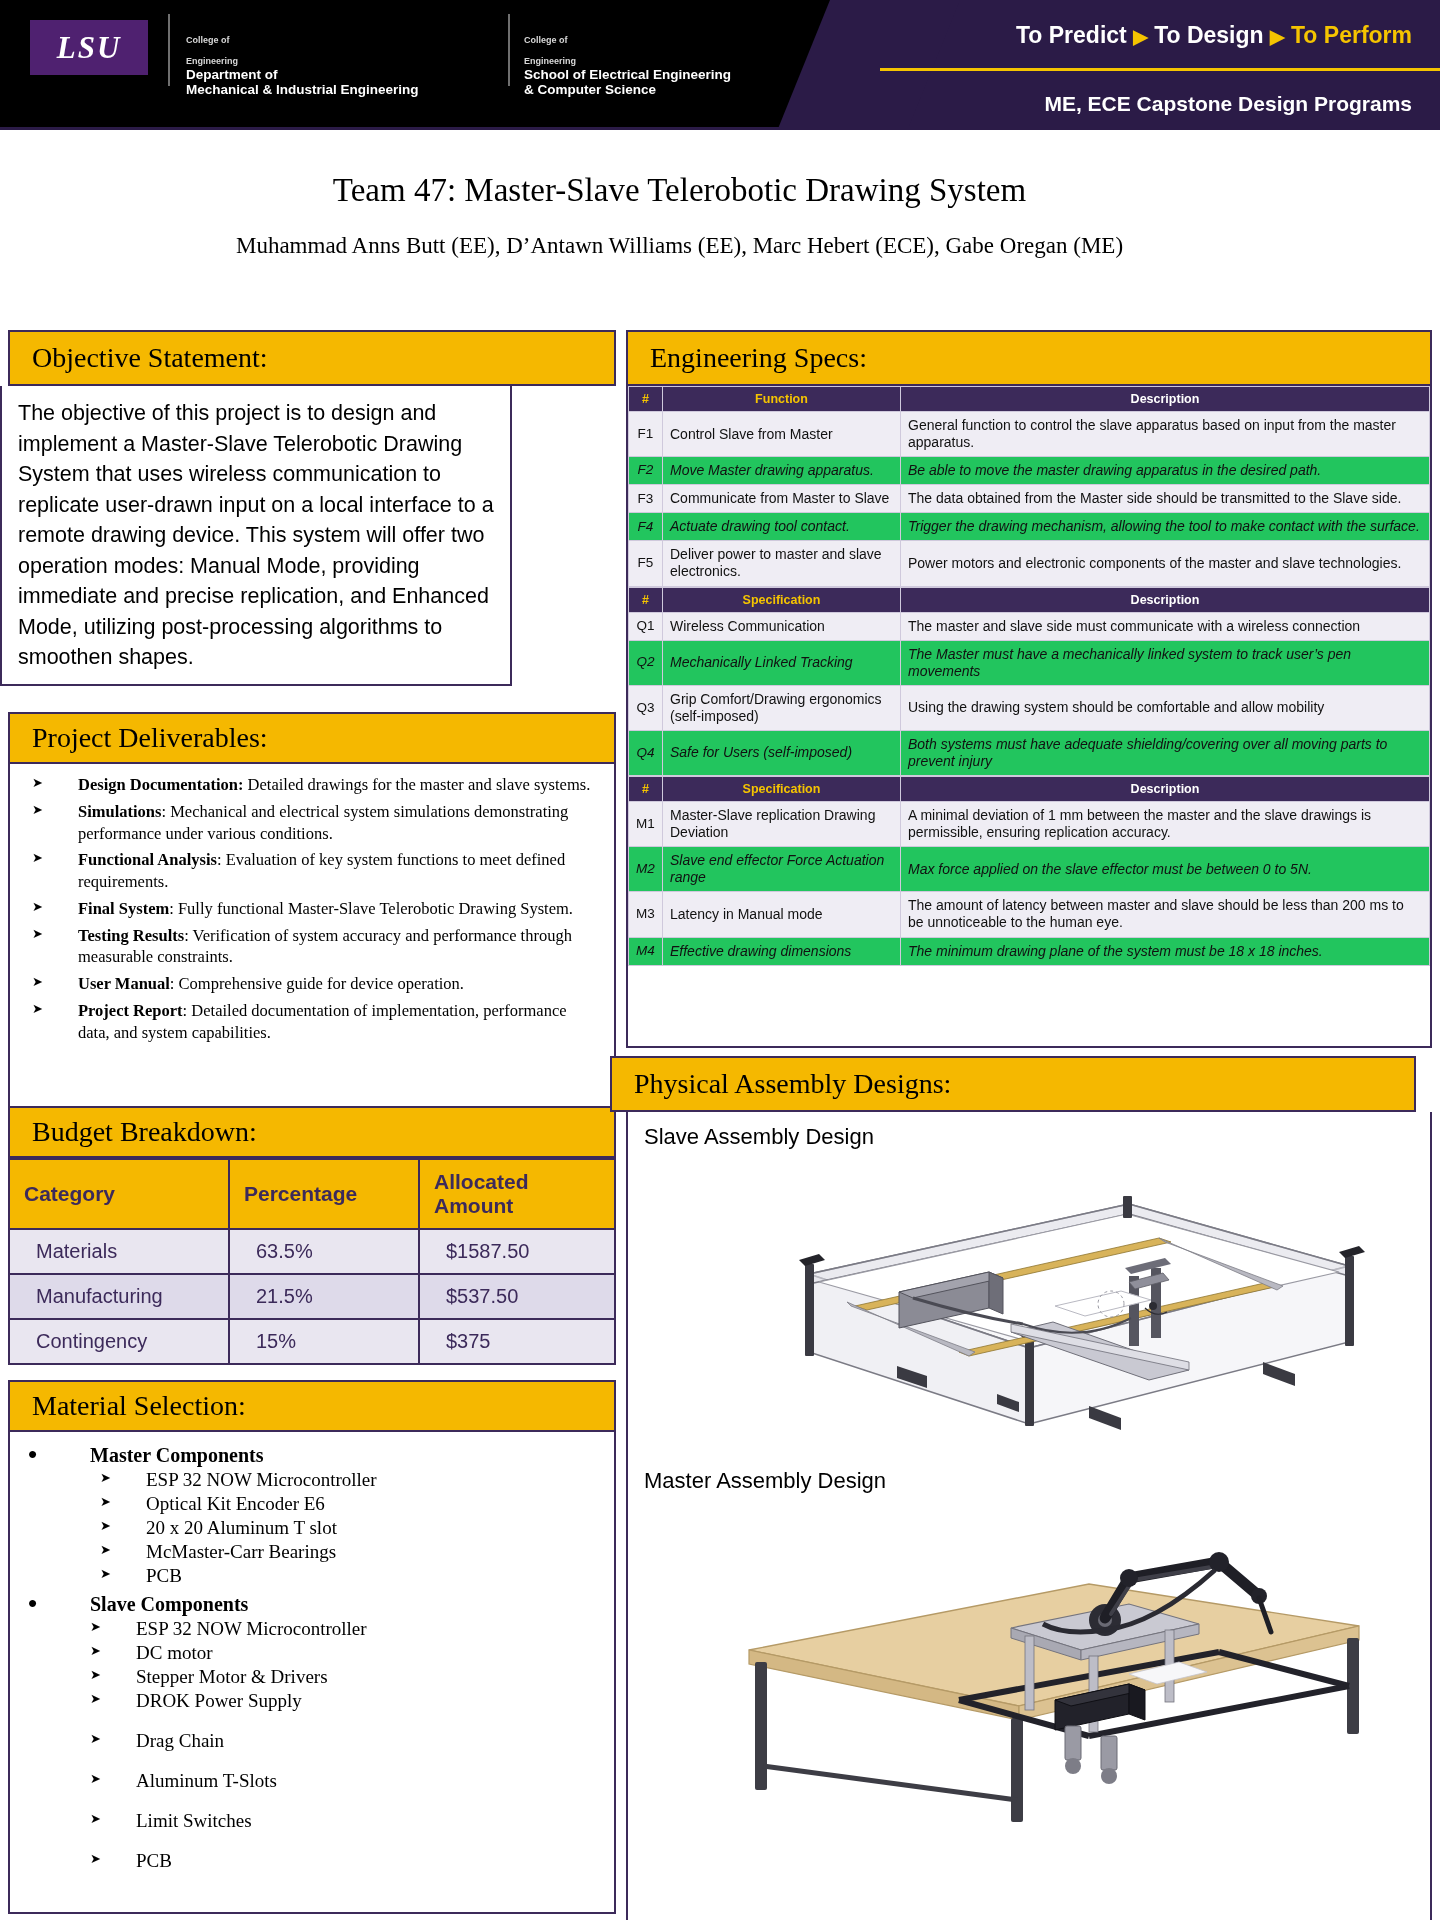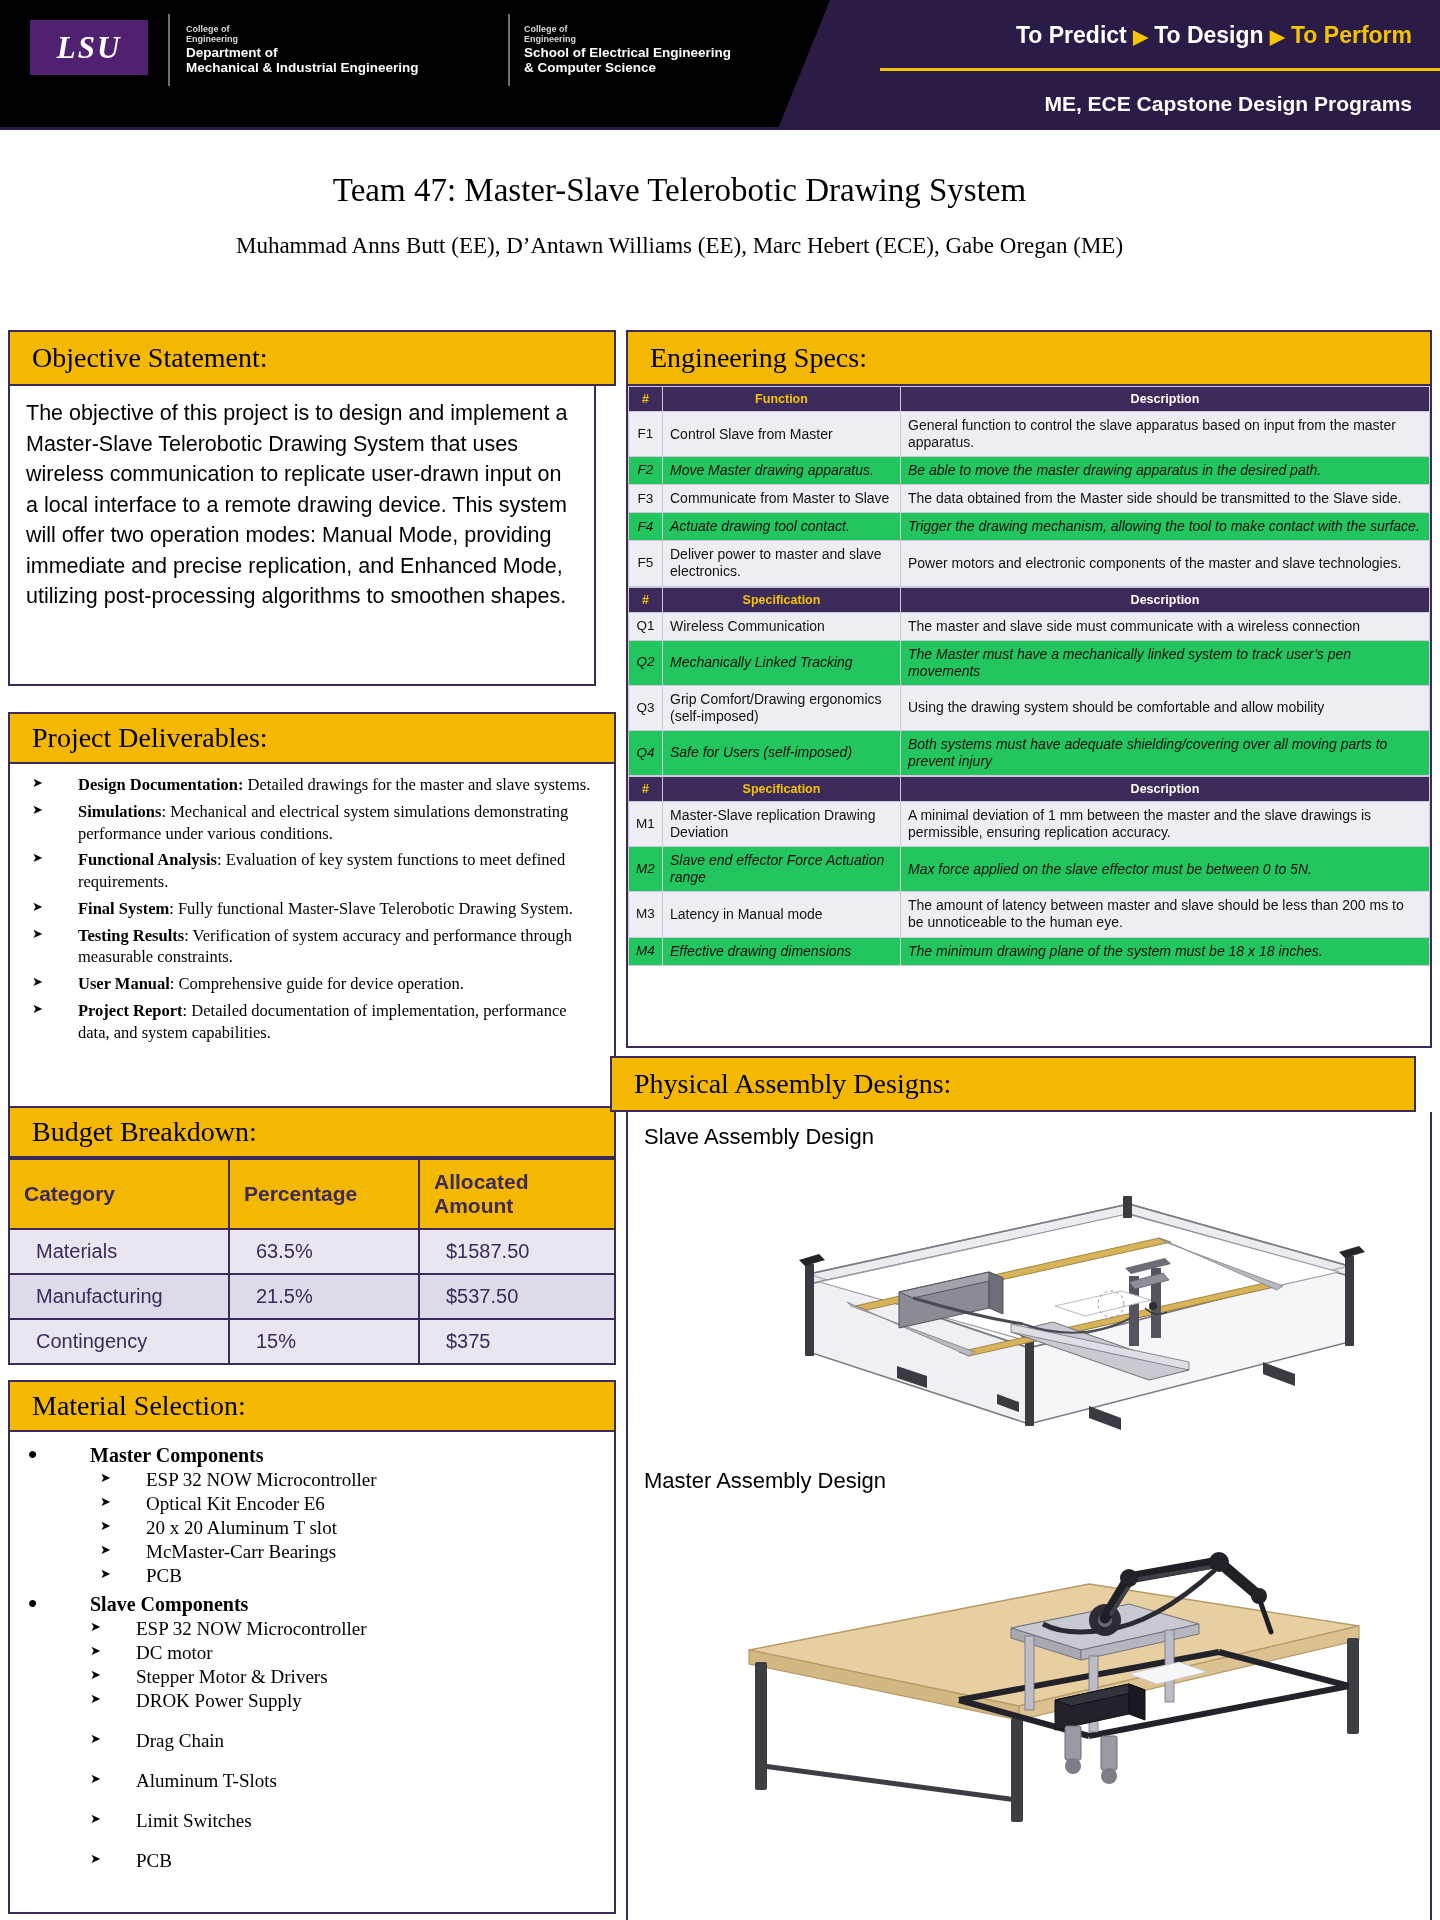--- a/index.html
+++ b/index.html
@@ -59,20 +59,21 @@
   }
   .dept {
     position: absolute;
     color: #ffffff;
     line-height: 1.15;
   }
   .dept .small {
     font-size: 9px;
     font-weight: bold;
     color: #d8d8d8;
+    margin-top: 11px;
   }
   .dept .big {
     font-size: 13.5px;
     font-weight: bold;
   }
   .tagline {
     position: absolute;
     right: 28px; top: 22px;
     font-family: "Liberation Sans", sans-serif;
     font-weight: bold;
@@ -136,21 +137,21 @@
   }
   .panel {
     border: 2px solid #3c2a5a;
     border-top: none;
     box-sizing: border-box;
     background: #ffffff;
   }
 
   
   #objective-header { position: absolute; left: 8px; top: 330px; width: 608px; height: 56px; }
-  #objective-panel  { position: absolute; left: 8px; top: 386px; width: 588px; height: 300px; }
+  #objective-panel  { position: absolute; left: 0; top: 386px; width: 512px; height: 300px; }
   .objective-text {
     padding: 12px 16px 0 16px;
     font-family: "Liberation Sans", sans-serif;
     font-size: 21.5px;
     line-height: 1.42;
     color: #000000;
   }
 
   
   #deliv-header { position: absolute; left: 8px; top: 712px; width: 608px; height: 52px; }

